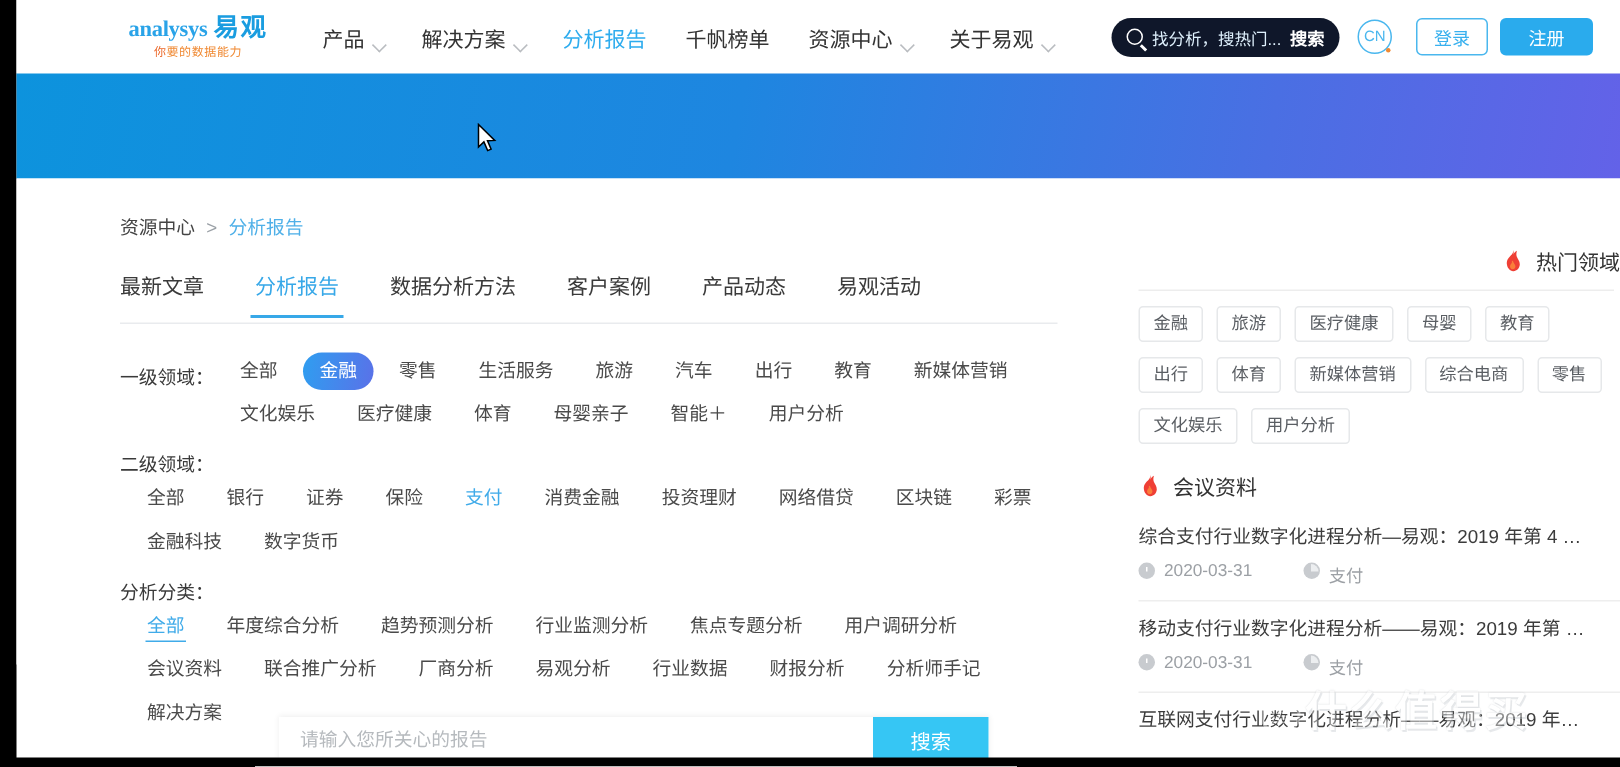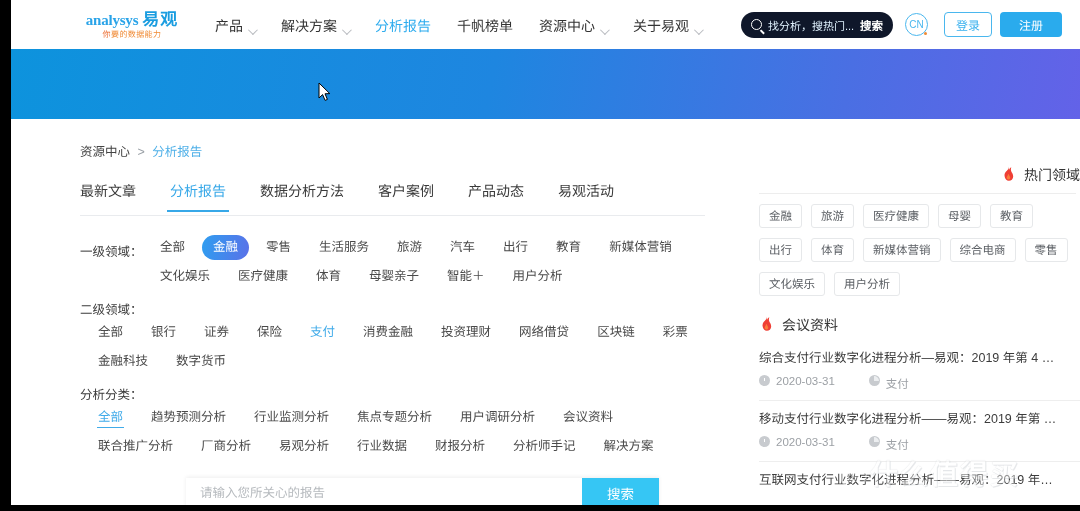--- a/index.html
+++ b/index.html
@@ -354,20 +354,21 @@
           <span class="fitem">彩票</span>
           <span class="fitem">金融科技</span>
           <span class="fitem">数字货币</span>
         </div>
       </div>
 
       <div class="block-label">分析分类：</div>
       <div class="frow">
         <div class="fitems indent">
           <span class="fitem sel-underline">全部</span>
+          <span class="fitem">年度综合分析</span>
           <span class="fitem">趋势预测分析</span>
           <span class="fitem">行业监测分析</span>
           <span class="fitem">焦点专题分析</span>
           <span class="fitem">用户调研分析</span>
           <span class="fitem">会议资料</span>
           <span class="fitem">联合推广分析</span>
           <span class="fitem">厂商分析</span>
           <span class="fitem">易观分析</span>
           <span class="fitem">行业数据</span>
           <span class="fitem">财报分析</span>

